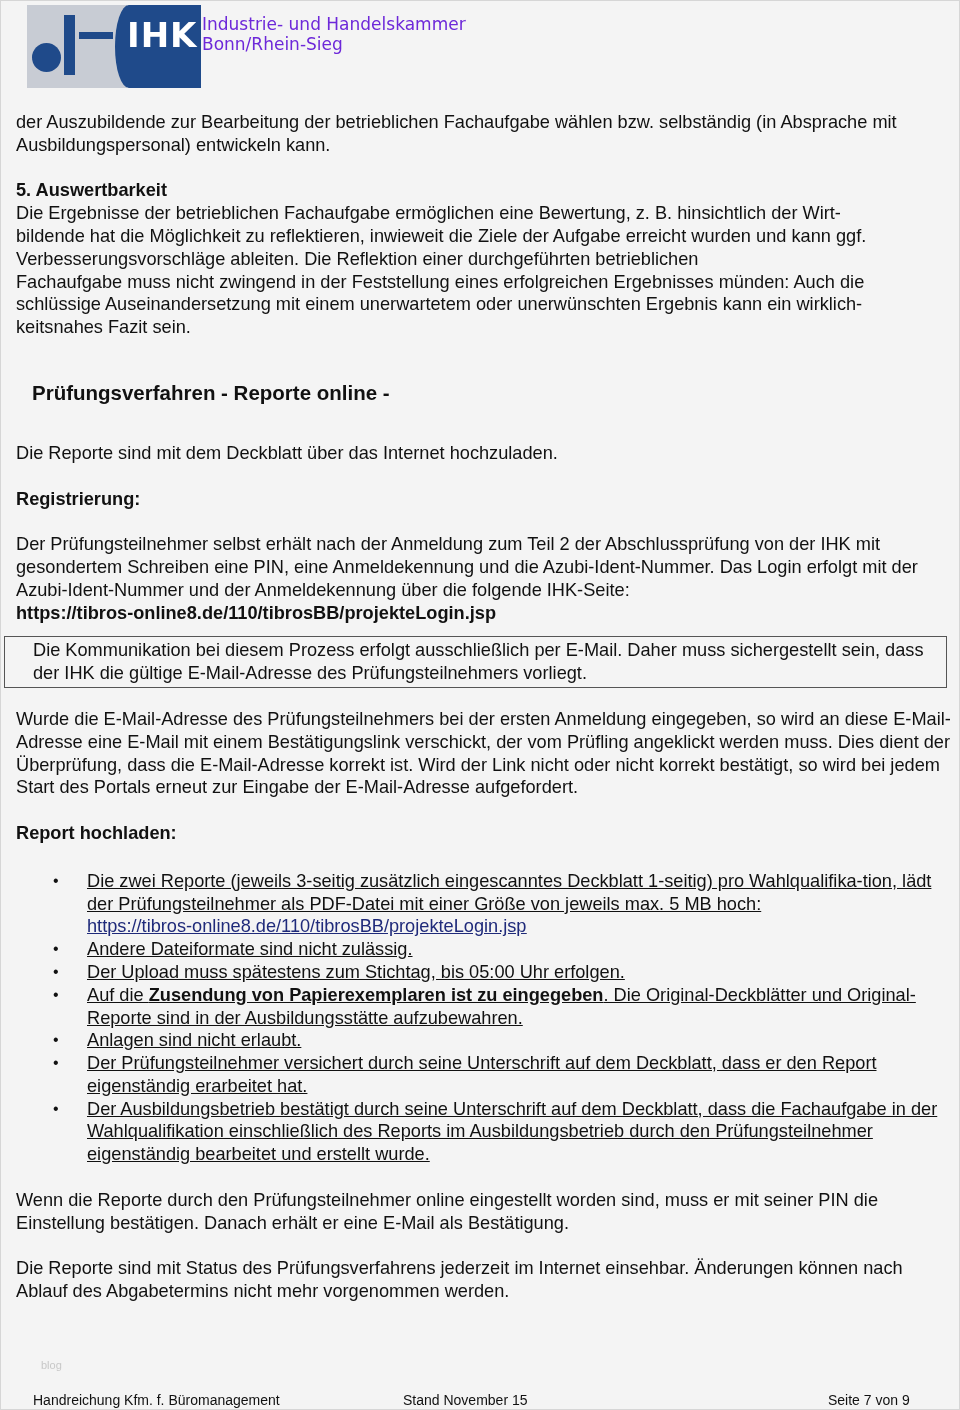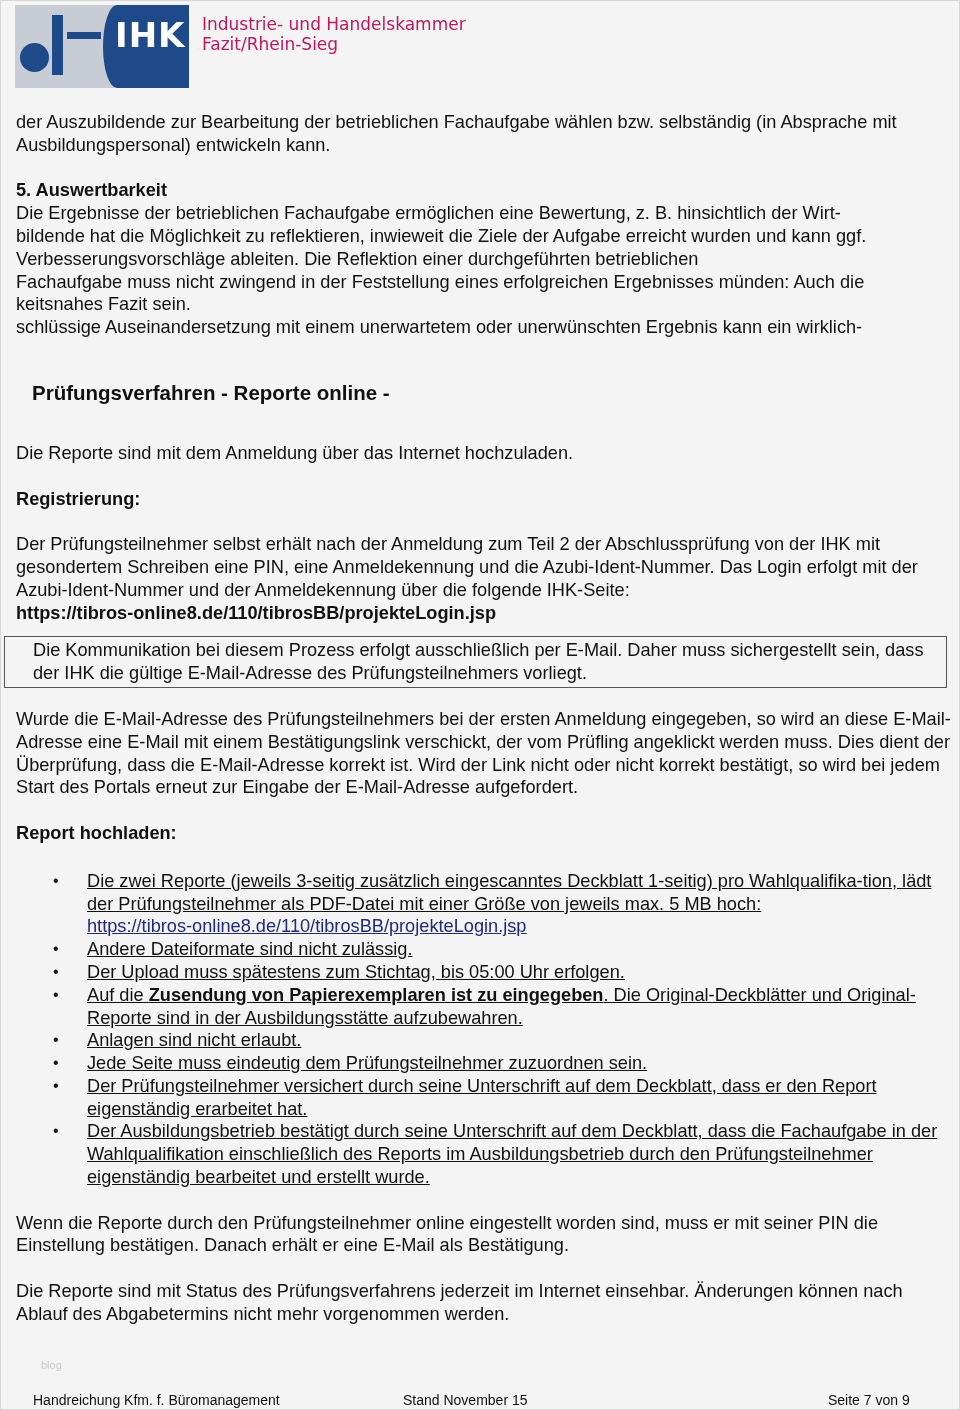--- a/index.html
+++ b/index.html
@@ -7,29 +7,29 @@
       width: 960px; height: 1410px; overflow: hidden;
       background: #f4f4f4;
       font-family: "Liberation Sans", sans-serif;
       color: #111;
       position: relative;
     }
     .page {
       position: absolute; left: 0; top: 0; width: 958px; height: 1408px;
       border: 1px solid #d6d6d6; background: #f4f4f4;
     }
-    .logo { position: absolute; left: 14px; top: 4px; width: 174px; height: 60px; }
+    .logo { position: absolute; left: 26px; top: 4px; width: 174px; height: 60px; }
     .logo .light { position: absolute; left: 0; top: 0; width: 100px; height: 83px; background: #c8ccd4; }
     .logo .dark { position: absolute; left: 88px; top: 0; width: 86px; height: 83px; background: #1f4a8a;
       border-top-left-radius: 14px 42px; border-bottom-left-radius: 14px 42px; }
     .logo .dot { position: absolute; left: 5px; top: 38px; width: 29px; height: 29px; border-radius: 50%; background: #1f4a8a; }
     .logo .bar { position: absolute; left: 37px; top: 10px; width: 11px; height: 60px; background: #1f4a8a; }
     .logo .dash { position: absolute; left: 52px; top: 27px; width: 34px; height: 7px; background: #1f4a8a; }
     .logo .ihk { position: absolute; left: 100px; top: 10px; color: #fff; font-weight: bold; font-size: 34px; letter-spacing: 1px; font-family: "DejaVu Sans", sans-serif; }
-    .org { position: absolute; left: 201px; top: 13px; font-family: "DejaVu Sans", sans-serif; font-size: 17px; line-height: 20px; color: #be185d; }
+    .org { position: absolute; left: 201px; top: 13px; font-family: "DejaVu Sans", sans-serif; font-size: 17px; line-height: 20px; color: #6d28d9; }
     .org div { white-space: nowrap; }
 
     .content { position: absolute; left: 15px; top: 110px; width: 935px; font-size: 18.2px; line-height: 22.8px; }
     .p { margin: 0; }
     .gap { height: 22.8px; }
     .bold { font-weight: bold; }
     h2.section { margin: 16px; font-size: 20.5px; line-height: 26px; font-weight: bold; }
     .box { border: 1px solid #555; margin-left: -12px; width: 943px; padding: 2px 0 2px 28px; box-sizing: border-box; }
     ul.bullets { list-style: none; margin: 0; padding: 0; }
     ul.bullets li { position: relative; padding-left: 71px; text-decoration: underline; }
@@ -46,39 +46,39 @@
   <div class="logo">
     <div class="light"></div>
     <div class="dark"></div>
     <div class="dot"></div>
     <div class="bar"></div>
     <div class="dash"></div>
     <div class="ihk">IHK</div>
   </div>
   <div class="org">
     <div>Industrie- und Handelskammer</div>
-    <div>Fazit/Rhein-Sieg</div>
+    <div>Bonn/Rhein-Sieg</div>
   </div>
 
   <div class="content">
     <p class="p">der Auszubildende zur Bearbeitung der betrieblichen Fachaufgabe wählen bzw. selbständig (in Absprache mit Ausbildungspersonal) entwickeln kann.</p>
     <div class="gap"></div>
 
     <div class="p bold">5. Auswertbarkeit</div>
     <div class="p">Die Ergebnisse der betrieblichen Fachaufgabe ermöglichen eine Bewertung, z. B. hinsichtlich der Wirt-</div>
     <div class="p">bildende hat die Möglichkeit zu reflektieren, inwieweit die Ziele der Aufgabe erreicht wurden und kann ggf.</div>
     <div class="p">Verbesserungsvorschläge ableiten. Die Reflektion einer durchgeführten betrieblichen</div>
     <div class="p">Fachaufgabe muss nicht zwingend in der Feststellung eines erfolgreichen Ergebnisses münden: Auch die</div>
+    <div class="p">schlüssige Auseinandersetzung mit einem unerwartetem oder unerwünschten Ergebnis kann ein wirklich-</div>
     <div class="p">keitsnahes Fazit sein.</div>
-    <div class="p">schlüssige Auseinandersetzung mit einem unerwartetem oder unerwünschten Ergebnis kann ein wirklich-</div>
     <div style="height:25px"></div>
 
     <h2 class="section">Prüfungsverfahren - Reporte online -</h2>
     <div style="height:20px"></div>
-    <p class="p">Die Reporte sind mit dem Anmeldung über das Internet hochzuladen.</p>
+    <p class="p">Die Reporte sind mit dem Deckblatt über das Internet hochzuladen.</p>
     <div class="gap"></div>
 
     <div class="p bold">Registrierung:</div>
     <div class="gap"></div>
     <p class="p">Der Prüfungsteilnehmer selbst erhält nach der Anmeldung zum Teil 2 der Abschlussprüfung von der IHK mit gesondertem Schreiben eine PIN, eine Anmeldekennung und die Azubi-Ident-Nummer. Das Login erfolgt mit der Azubi-Ident-Nummer und der Anmeldekennung über die folgende IHK-Seite:</p>
     <div class="p bold">https://tibros-online8.de/110/tibrosBB/projekteLogin.jsp</div>
     <div style="height:12px"></div>
 
     <div class="box">
       <span>Die Kommunikation bei diesem Prozess erfolgt ausschließlich per E-Mail. Daher muss sichergestellt sein, dass der IHK die gültige E-Mail-Adresse des Prüfungsteilnehmers vorliegt.</span>
@@ -95,21 +95,20 @@
       <li>
         <span>Die zwei Reporte (jeweils 3-seitig zusätzlich eingescanntes Deckblatt 1-seitig) pro Wahlqualifika-tion, lädt der Prüfungsteilnehmer als PDF-Datei mit einer Größe von jeweils max. 5 MB hoch:</span><br>
         <a class="link" href="#">https://tibros-online8.de/110/tibrosBB/projekteLogin.jsp</a>
       </li>
       <li>Andere Dateiformate sind nicht zulässig.</li>
       <li>Der Upload muss spätestens zum Stichtag, bis 05:00 Uhr erfolgen.</li>
       <li>
         <span>Auf die </span><span class="bold">Zusendung von Papierexemplaren ist zu eingegeben</span><span>. Die Original-Deckblätter und Original-Reporte sind in der Ausbildungsstätte aufzubewahren.</span>
       </li>
       <li>Anlagen sind nicht erlaubt.</li>
-      <li>Jede Seite muss eindeutig dem Prüfungsteilnehmer zuzuordnen sein.</li>
       <li>Der Prüfungsteilnehmer versichert durch seine Unterschrift auf dem Deckblatt, dass er den Report eigenständig erarbeitet hat.</li>
       <li>Der Ausbildungsbetrieb bestätigt durch seine Unterschrift auf dem Deckblatt, dass die Fachaufgabe in der Wahlqualifikation einschließlich des Reports im Ausbildungsbetrieb durch den Prüfungsteilnehmer eigenständig bearbeitet und erstellt wurde.</li>
     </ul>
     <div class="gap"></div>
 
     <p class="p">Wenn die Reporte durch den Prüfungsteilnehmer online eingestellt worden sind, muss er mit seiner PIN die Einstellung bestätigen. Danach erhält er eine E-Mail als Bestätigung.</p>
     <div class="gap"></div>
     <p class="p">Die Reporte sind mit Status des Prüfungsverfahrens jederzeit im Internet einsehbar. Änderungen können nach Ablauf des Abgabetermins nicht mehr vorgenommen werden.</p>
   </div>
 

